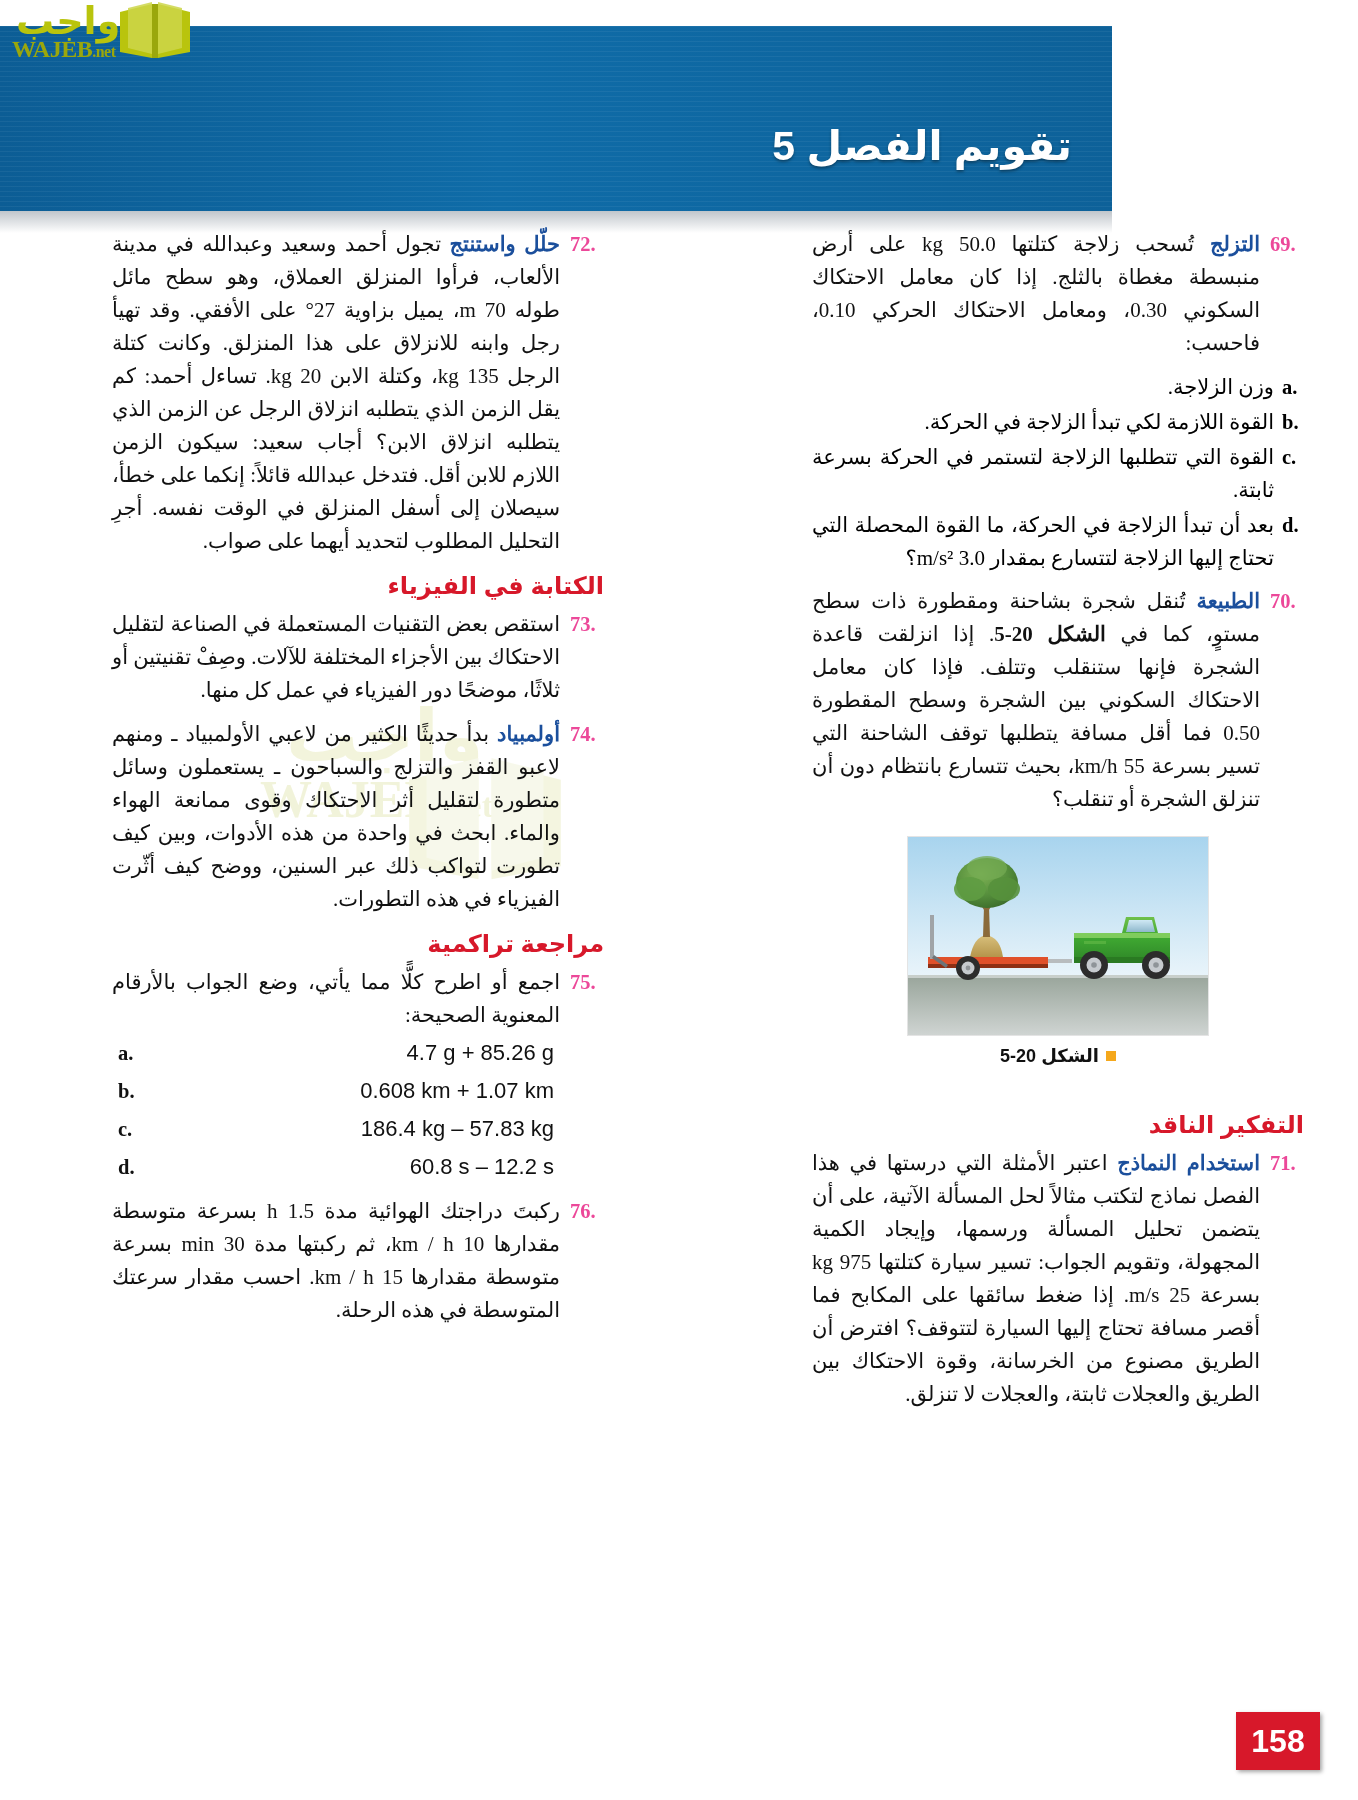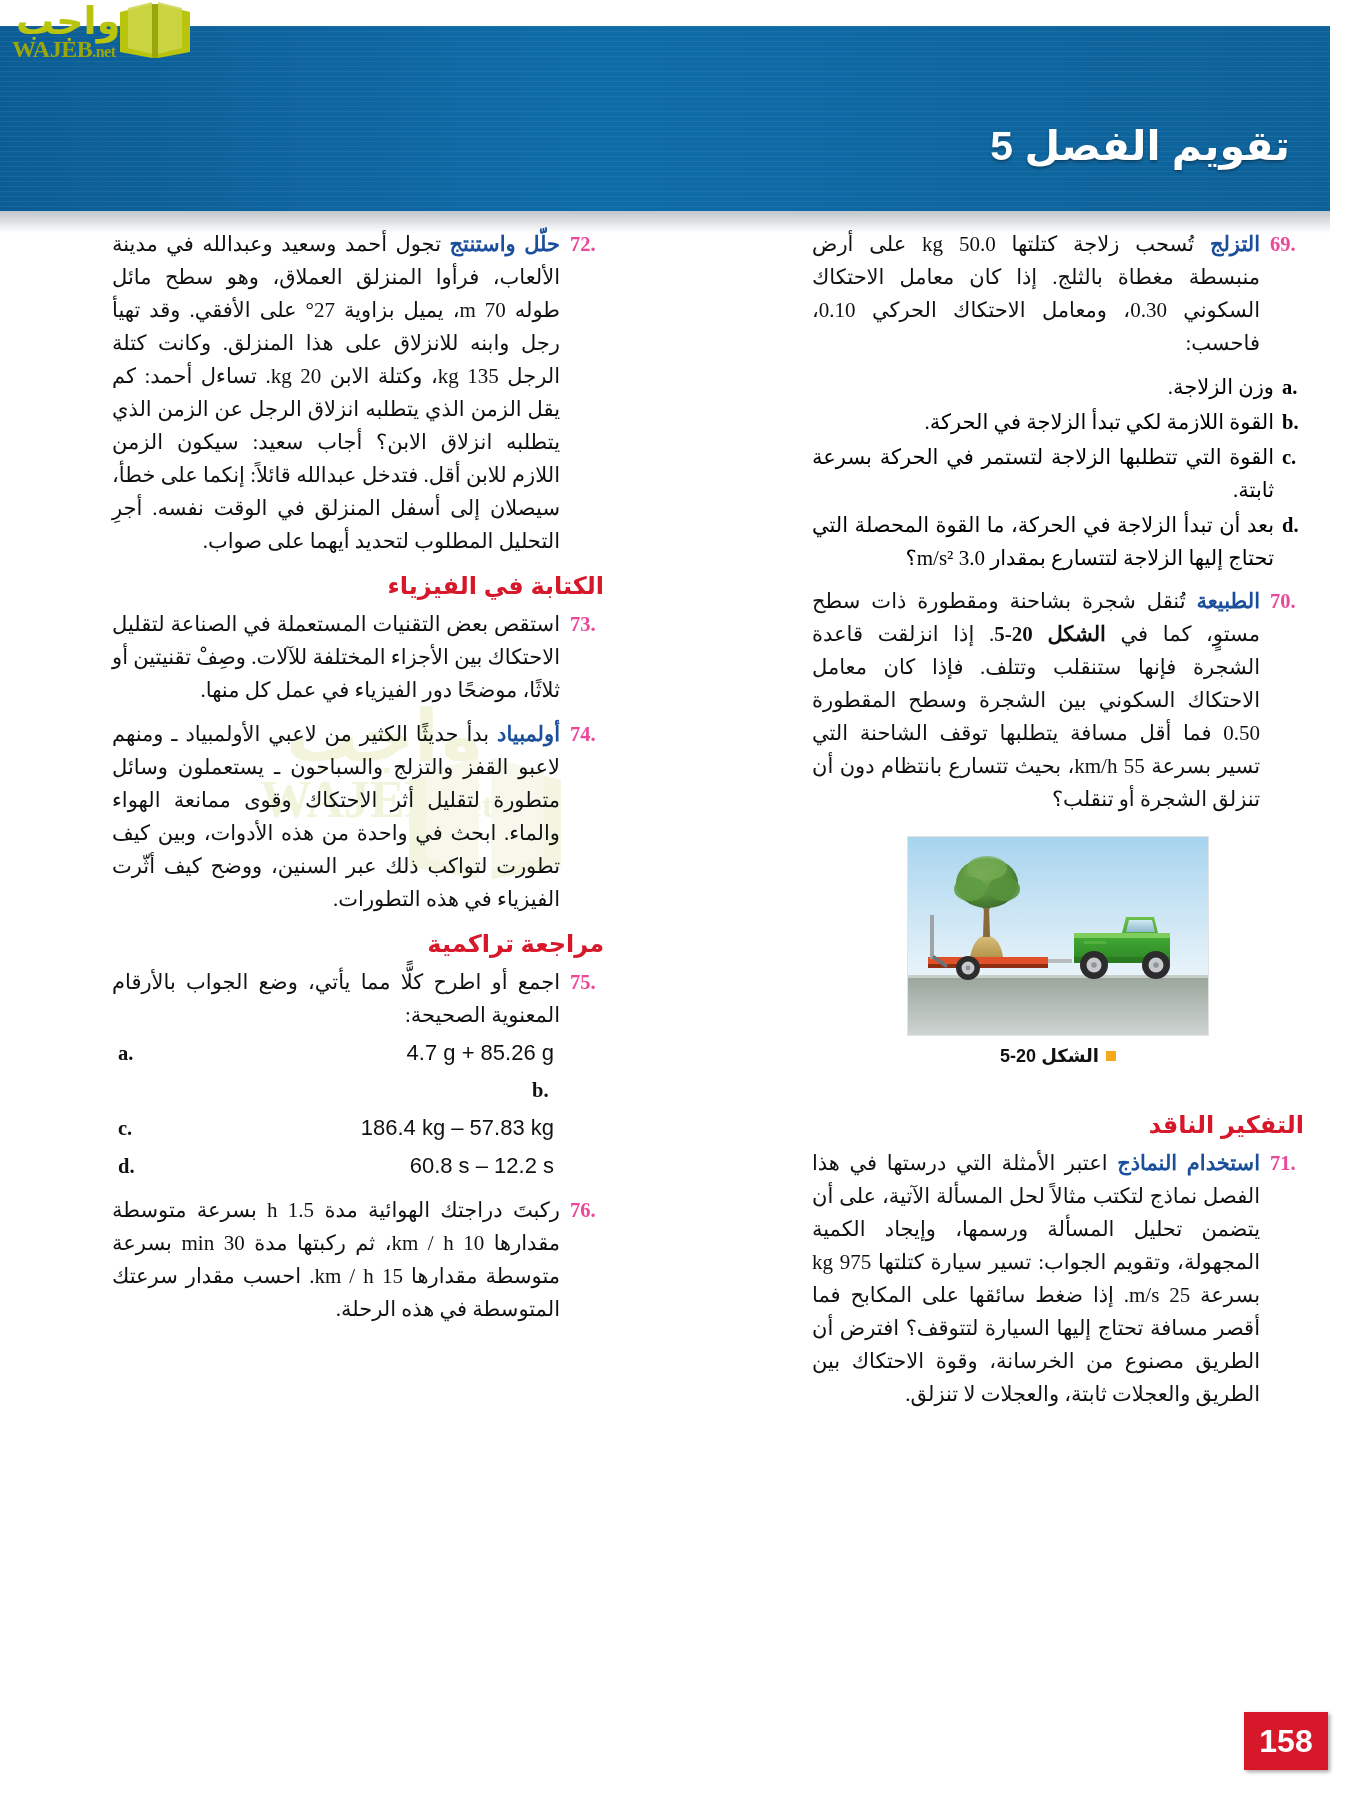--- a/index.html
+++ b/index.html
@@ -13,21 +13,21 @@
     position: relative;
     font-family: "Liberation Serif", "DejaVu Serif", serif;
     overflow: hidden;
   }
 
   
   .header-band {
     position: absolute;
     left: 0;
     top: 26px;
-    width: 1330px;
+    width: 1112px;
     height: 185px;
     background:
       repeating-linear-gradient(to bottom,
         rgba(255,255,255,0.055) 0px,
         rgba(255,255,255,0.055) 1px,
         rgba(0,0,0,0.0) 1px,
         rgba(0,0,0,0.0) 5px),
       linear-gradient(to right, #0c5d95 0%, #0f6ca8 45%, #0d6199 100%);
   }
   .header-band::after {
@@ -260,21 +260,21 @@
     direction: ltr;
     font-family: Liberation Sans, sans-serif;
     font-size: 22px;
     line-height: 33px;
     padding-right: 6px;
   }
 
   
   .page-number {
     position: absolute;
-    right: 30px;
+    right: 38px;
     bottom: 30px;
     width: 84px;
     height: 58px;
     background: #d7182a;
     color: #ffffff;
     font-family: "Liberation Sans", "DejaVu Sans", sans-serif;
     font-weight: bold;
     font-size: 32px;
     display: flex;
     align-items: center;
@@ -446,20 +446,21 @@
 
     <div class="prob">
       <div class="prob-num">75.</div>
       <div class="prob-body">
         <span>اجمع أو اطرح كلًّا مما يأتي، وضع الجواب بالأرقام المعنوية الصحيحة:</span>
         <div class="math-line">
           <div class="math-expr">4.7 g + 85.26 g</div>
           <div class="math-letter">a.</div>
         </div>
         <div class="math-line">
+          <div class="math-expr">0.608 km + 1.07 km</div>
           <div class="math-letter">b.</div>
         </div>
         <div class="math-line">
           <div class="math-expr">186.4 kg – 57.83 kg</div>
           <div class="math-letter">c.</div>
         </div>
         <div class="math-line">
           <div class="math-expr">60.8 s – 12.2 s</div>
           <div class="math-letter">d.</div>
         </div>

